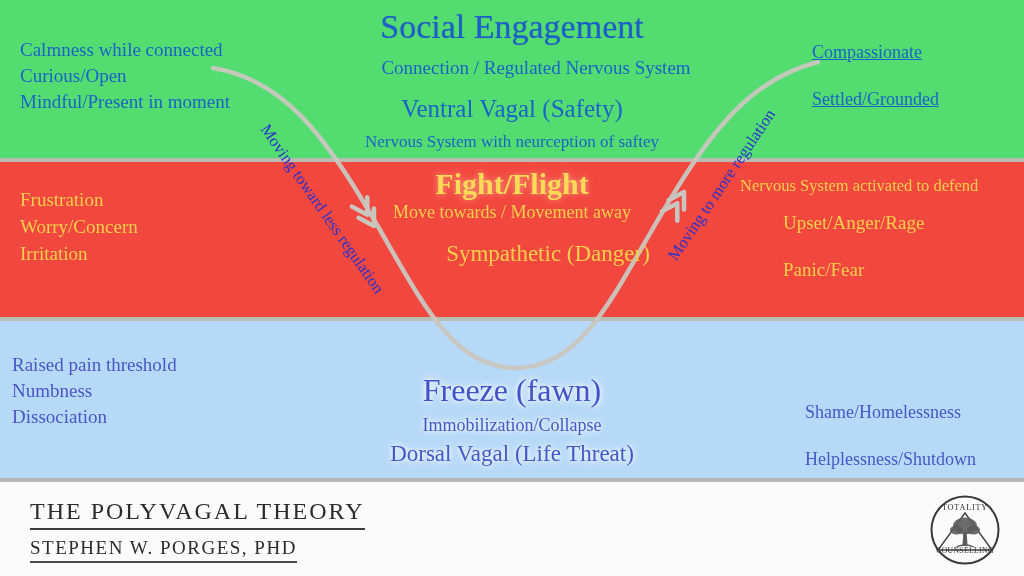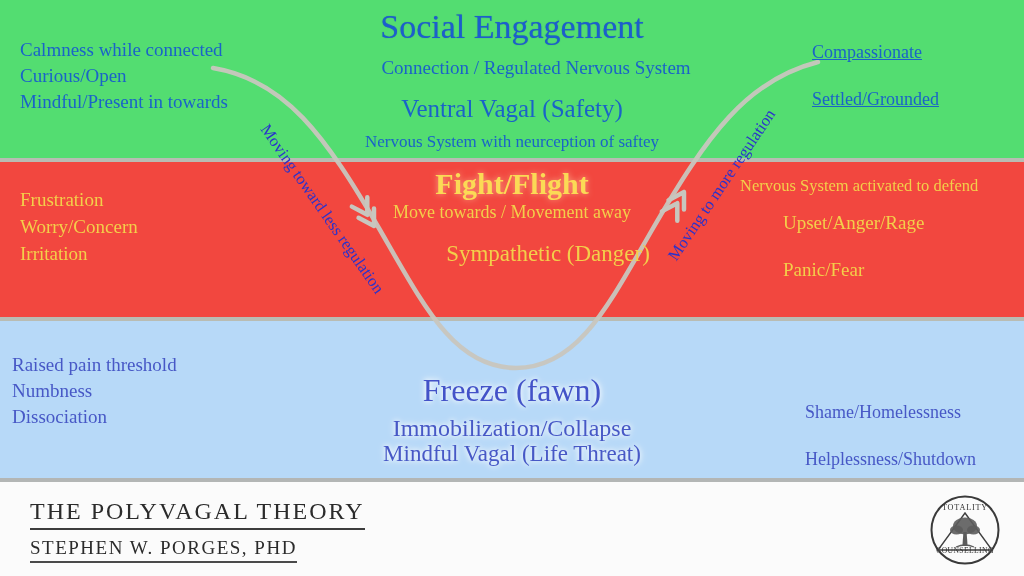--- a/index.html
+++ b/index.html
@@ -34,21 +34,21 @@
   .g-right   { font-size:18px;text-decoration:underline; }
 
   .r-title   { top:167px; font-size:30px; font-weight:bold; color:#fbda55; text-shadow:0 0 6px rgba(255,243,190,.55); }
   .r-sub     { top:202px; font-size:18px; }
   .r-head    { top:241px; font-size:23px;padding-left:36px; }
   .r-note    { font-size:16.5px; }
   .r-right   { font-size:19px; }
 
   .glow      { text-shadow:0 0 5px #ffffff, 0 0 9px rgba(255,255,255,.85); }
   .b-title   { top:372px; font-size:32px; color:#4352c8; }
-  .b-sub     { top:415px; font-size:24px; }
+  .b-sub     { top:415px; font-size:18px; }
   .b-head    { top:441px; font-size:23px; }
   .b-right   { font-size:18px;margin-top:46px; }
 
   .curve-svg { position:absolute; left:0; top:0; pointer-events:none; }
   .curve-label {
     position:absolute; width:230px; text-align:center;
     font-size:16.5px; color:#2a32cc; white-space:nowrap;
   }
   .label-down { left:207px; top:199px; transform:rotate(55deg); }
   .label-up   { left:607px; top:175px; transform:rotate(-56deg); }
@@ -87,21 +87,21 @@
       <path d="M 0 0 L -15 -9 M 0 0 L -15 9 M -13 0 L -28 -9 M -13 0 L -28 9" fill="none" stroke="#c8c6be" stroke-width="4.5" stroke-linecap="round"></path>
     </g>
   </svg>
 
   <div class="curve-label label-down">Moving toward less regulation</div>
   <div class="curve-label label-up">Moving to more regulation</div>
 
   <div class="txt list c-azure" style="left:20px; top:37px;">
     <div>Calmness while connected</div>
     <div>Curious/Open</div>
-    <div>Mindful/Present in towards</div>
+    <div>Mindful/Present in moment</div>
   </div>
   <div class="txt center g-title">Social Engagement</div>
   <div class="txt center g-sub c-azure">Connection / Regulated Nervous System</div>
   <div class="txt center g-head c-azure">Ventral Vagal (Safety)</div>
   <div class="txt center g-sub2 c-azure">Nervous System with neurception of saftey</div>
   <div class="txt g-right c-azure" style="left:812px; top:42px;">Compassionate</div>
   <div class="txt g-right c-azure" style="left:812px; top:89px;">Settled/Grounded</div>
 
   <div class="txt list list-red c-yellow" style="left:20px; top:186px;">
     <div>Frustration</div>
@@ -115,21 +115,21 @@
   <div class="txt r-right c-yellow" style="left:783px; top:212px;">Upset/Anger/Rage</div>
   <div class="txt r-right c-yellow" style="left:783px; top:259px;">Panic/Fear</div>
 
   <div class="txt list c-indigo" style="left:12px; top:352px;">
     <div>Raised pain threshold</div>
     <div>Numbness</div>
     <div>Dissociation</div>
   </div>
   <div class="txt center b-title glow">Freeze (fawn)</div>
   <div class="txt center b-sub c-indigo glow">Immobilization/Collapse</div>
-  <div class="txt center b-head c-indigo glow">Mindful Vagal (Life Threat)</div>
+  <div class="txt center b-head c-indigo glow">Dorsal Vagal (Life Threat)</div>
   <div class="txt b-right c-indigo" style="left:805px; top:356px;">Shame/Homelessness</div>
   <div class="txt b-right c-indigo" style="left:805px; top:403px;">Helplessness/Shutdown</div>
 
   <div class="txt footer-title">THE POLYVAGAL THEORY</div>
   <div class="txt footer-author">STEPHEN W. PORGES, PHD</div>
 
   <svg class="logo" viewBox="0 0 72 72">
     <circle cx="36" cy="36" r="33.5" fill="none" stroke="#3a3a3a" stroke-width="2"></circle>
     <path d="M36 19 L63 56 L9 56 Z" fill="none" stroke="#3f3f3f" stroke-width="1.4"></path>
     <g fill="#5c5c5c">

